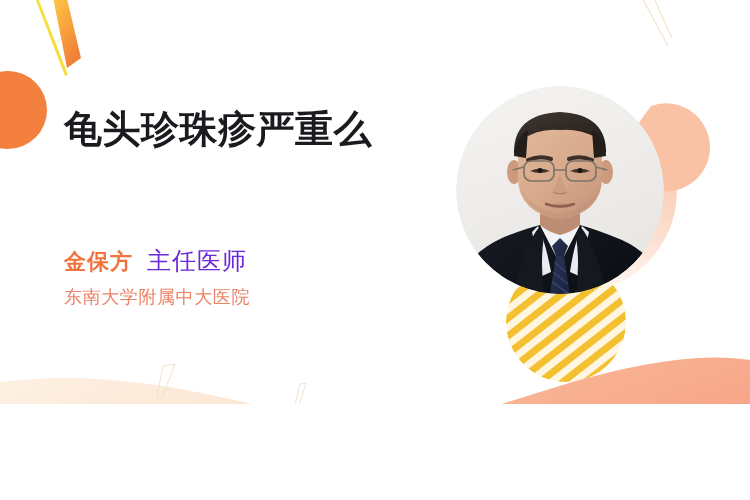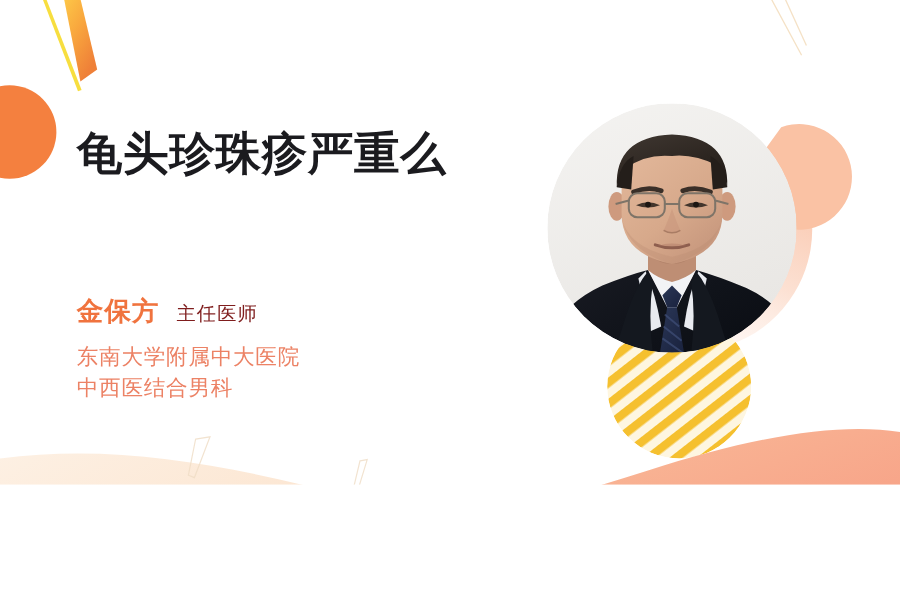--- a/index.html
+++ b/index.html
@@ -53,23 +53,23 @@
     top: 141px;
     white-space: nowrap;
   }
   #doctor-name {
     font-size: 22px;
     font-weight: 700;
     color: #F0733E;
     letter-spacing: 1px;
   }
   #doctor-title {
-    font-size: 16px;
+    font-size: 24px;
     font-weight: 400;
-    color: #7f1d1d;
+    color: #6d28d9;
     letter-spacing: 1px;
     margin-left: 14px;
   }
 
   #affiliation {
     position: absolute;
     left: 0;
     top: 180px;
   }
   .affil-line {
@@ -300,17 +300,16 @@
 
   <div id="text-block">
     <div id="page-title">龟头珍珠疹严重么</div>
 
     <div id="doctor-line">
       <span id="doctor-name">金保方</span><span id="doctor-title">主任医师</span>
     </div>
 
     <div id="affiliation">
       <div class="affil-line">东南大学附属中大医院</div>
-      <div class="affil-line">中西医结合男科</div>
     </div>
   </div>
 
 </div>
 
 </body></html>

